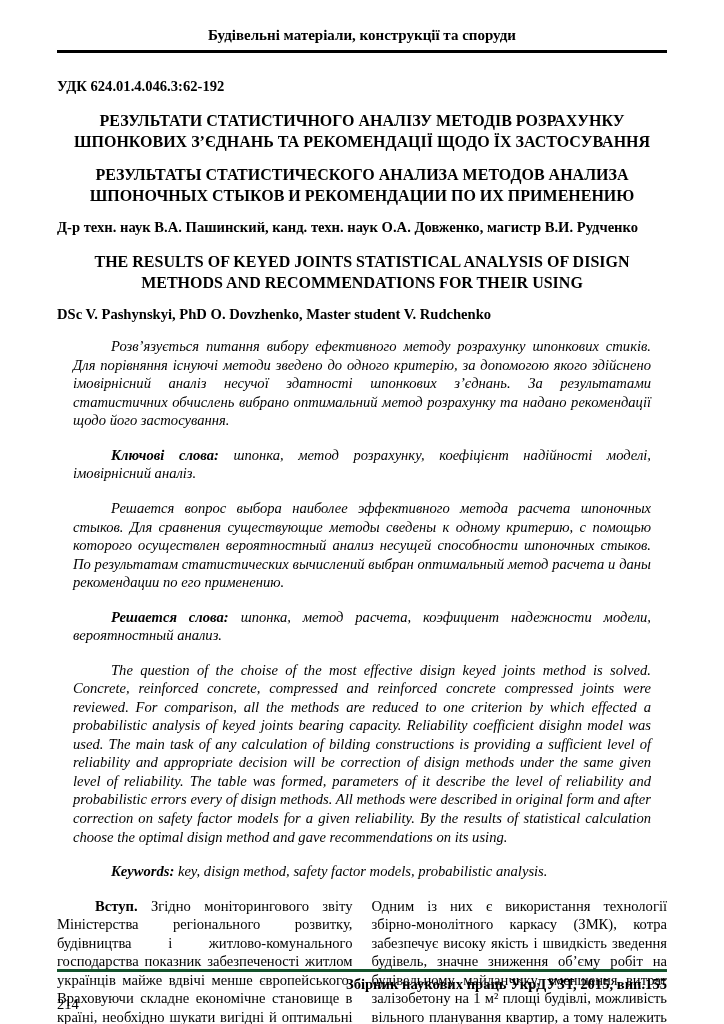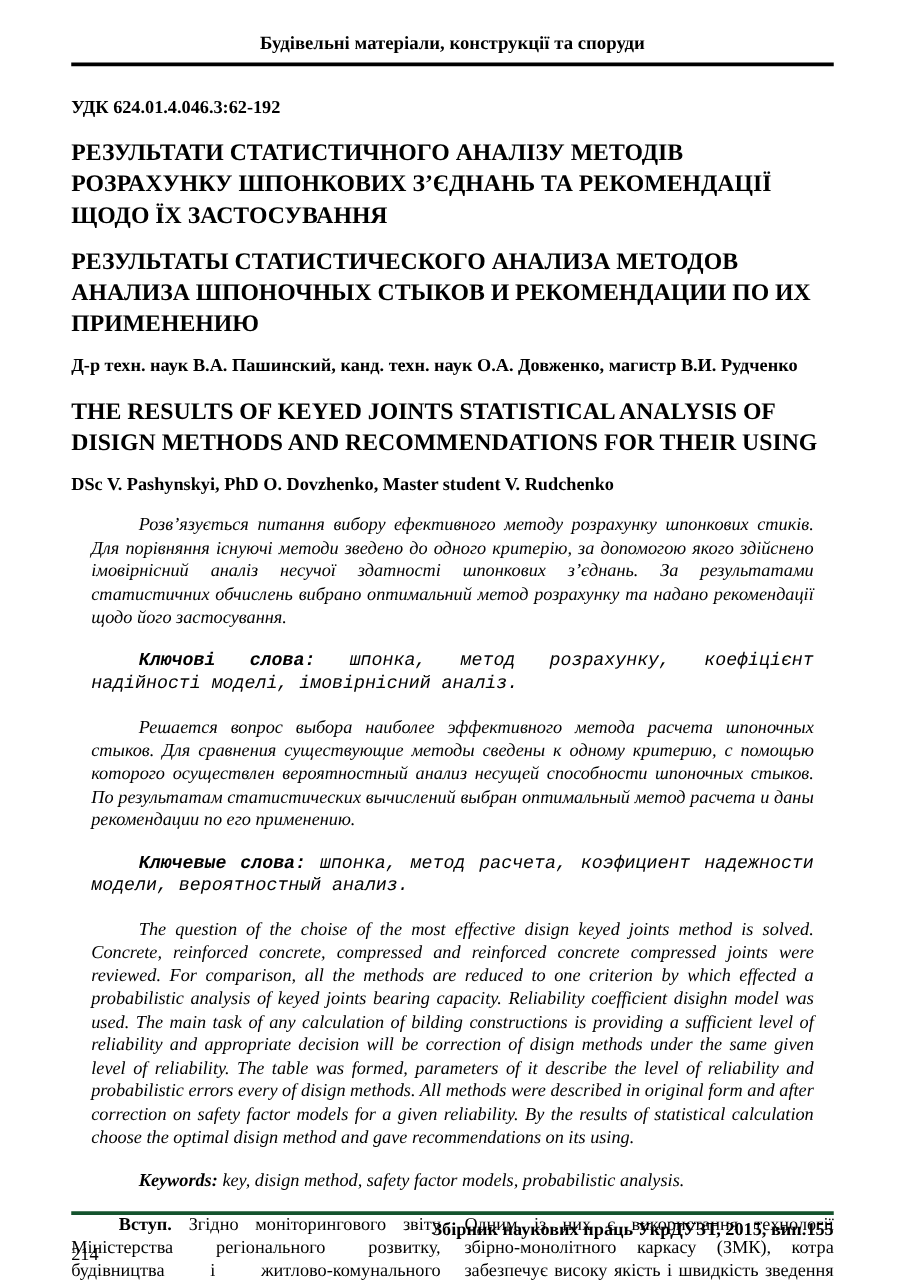--- a/index.html
+++ b/index.html
@@ -26,46 +26,45 @@
     font-size: 15px;
     padding-bottom: 5px;
     border-bottom: 3px solid #000000;
     margin-bottom: 24px;
   }
   .udc {
     font-weight: bold;
     margin: 0 0 14px 0;
   }
   .title {
-    font-size: 19px;
+    font-size: 16px;
     font-weight: bold;
     margin: 0 0 12px 0;
     line-height: 1.32;
-    text-align: left;
+    text-align: center;
   }
   .authors {
     font-weight: bold;
     margin: 0 0 14px 0;
   }
   .abstract {
     font-style: italic;
     text-align: justify;
     text-indent: 38px;
     margin: 16px;
   }
   .abstract.first {
     margin-top: 6px;
   }
   .kw-label {
     font-weight: bold;
     font-style: italic;
   }
   .block-gap {
     margin-bottom: 13px;
-    font-family: Liberation Mono, monospace;
   }
   .two-cols {
     display: flex;
     gap: 19px;
     margin-top: 14px;
   }
   .col {
     flex: 1 1 0;
     text-align: justify;
   }
@@ -113,21 +112,21 @@
     <h2 class="title">РЕЗУЛЬТАТЫ СТАТИСТИЧЕСКОГО АНАЛИЗА МЕТОДОВ АНАЛИЗА ШПОНОЧНЫХ СТЫКОВ И РЕКОМЕНДАЦИИ ПО ИХ ПРИМЕНЕНИЮ</h2>
     <p class="authors">Д-р техн. наук В.А. Пашинский, канд. техн. наук О.А. Довженко, магистр В.И. Рудченко</p>
 
     <h2 class="title">THE RESULTS OF KEYED JOINTS STATISTICAL ANALYSIS OF DISIGN METHODS AND RECOMMENDATIONS FOR THEIR USING</h2>
     <p class="authors">DSc V. Pashynskyi, PhD O. Dovzhenko, Master student V. Rudchenko</p>
 
     <p class="abstract first">Розв’язується питання вибору ефективного методу розрахунку шпонкових стиків. Для порівняння існуючі методи зведено до одного критерію, за допомогою якого здійснено імовірнісний аналіз несучої здатності шпонкових з’єднань. За результатами статистичних обчислень вибрано оптимальний метод розрахунку та надано рекомендації щодо його застосування.</p>
     <p class="abstract block-gap"><span class="kw-label">Ключові слова:</span> <span>шпонка, метод розрахунку, коефіцієнт надійності моделі, імовірнісний аналіз.</span></p>
 
     <p class="abstract">Решается вопрос выбора наиболее эффективного метода расчета шпоночных стыков. Для сравнения существующие методы сведены к одному критерию, с помощью которого осуществлен вероятностный анализ несущей способности шпоночных стыков. По результатам статистических вычислений выбран оптимальный метод расчета и даны рекомендации по его применению.</p>
-    <p class="abstract block-gap"><span class="kw-label">Ключевые слова:</span> <span>шпонка, метод расчета, коэфициент надежности модели, вероятностный анализ.</span></p>
+    <p class="abstract block-gap"><span class="kw-label">Решается слова:</span> <span>шпонка, метод расчета, коэфициент надежности модели, вероятностный анализ.</span></p>
 
     <p class="abstract">The question of the choise of the most effective disign keyed joints method is solved. Concrete, reinforced concrete, compressed and reinforced concrete compressed joints were reviewed. For comparison, all the methods are reduced to one criterion by which effected a probabilistic analysis of keyed joints bearing capacity. Reliability coefficient disighn model was used. The main task of any calculation of bilding constructions is providing a sufficient level of reliability and appropriate decision will be correction of disign methods under the same given level of reliability. The table was formed, parameters of it describe the level of reliability and probabilistic errors every of disign methods. All methods were described in original form and after correction on safety factor models for a given reliability. By the results of statistical calculation choose the optimal disign method and gave recommendations on its using.</p>
     <p class="abstract"><span class="kw-label">Keywords:</span> <span>key, disign method, safety factor models, probabilistic analysis.</span></p>
 
     <div class="two-cols">
       <div class="col">
         <p><span class="intro-label">Вступ.</span> <span>Згідно моніторингового звіту Міністерства регіонального розвитку, будівництва і житлово-комунального господарства показник забезпеченості житлом українців майже вдвічі менше європейського. Враховуючи складне економічне становище в країні, необхідно шукати вигідні й оптимальні шляхи забезпечення населення доступним житлом.</span></p>
       </div>
       <div class="col">
         <p style="text-indent:0;">Одним із них є використання технології збірно-монолітного каркасу (ЗМК), котра забезпечує високу якість і швидкість зведення будівель, значне зниження об’єму робіт на будівельному майданчику, зменшення витрат залізобетону на 1 м² площі будівлі, можливість вільного планування квартир, а тому належить до</p>

